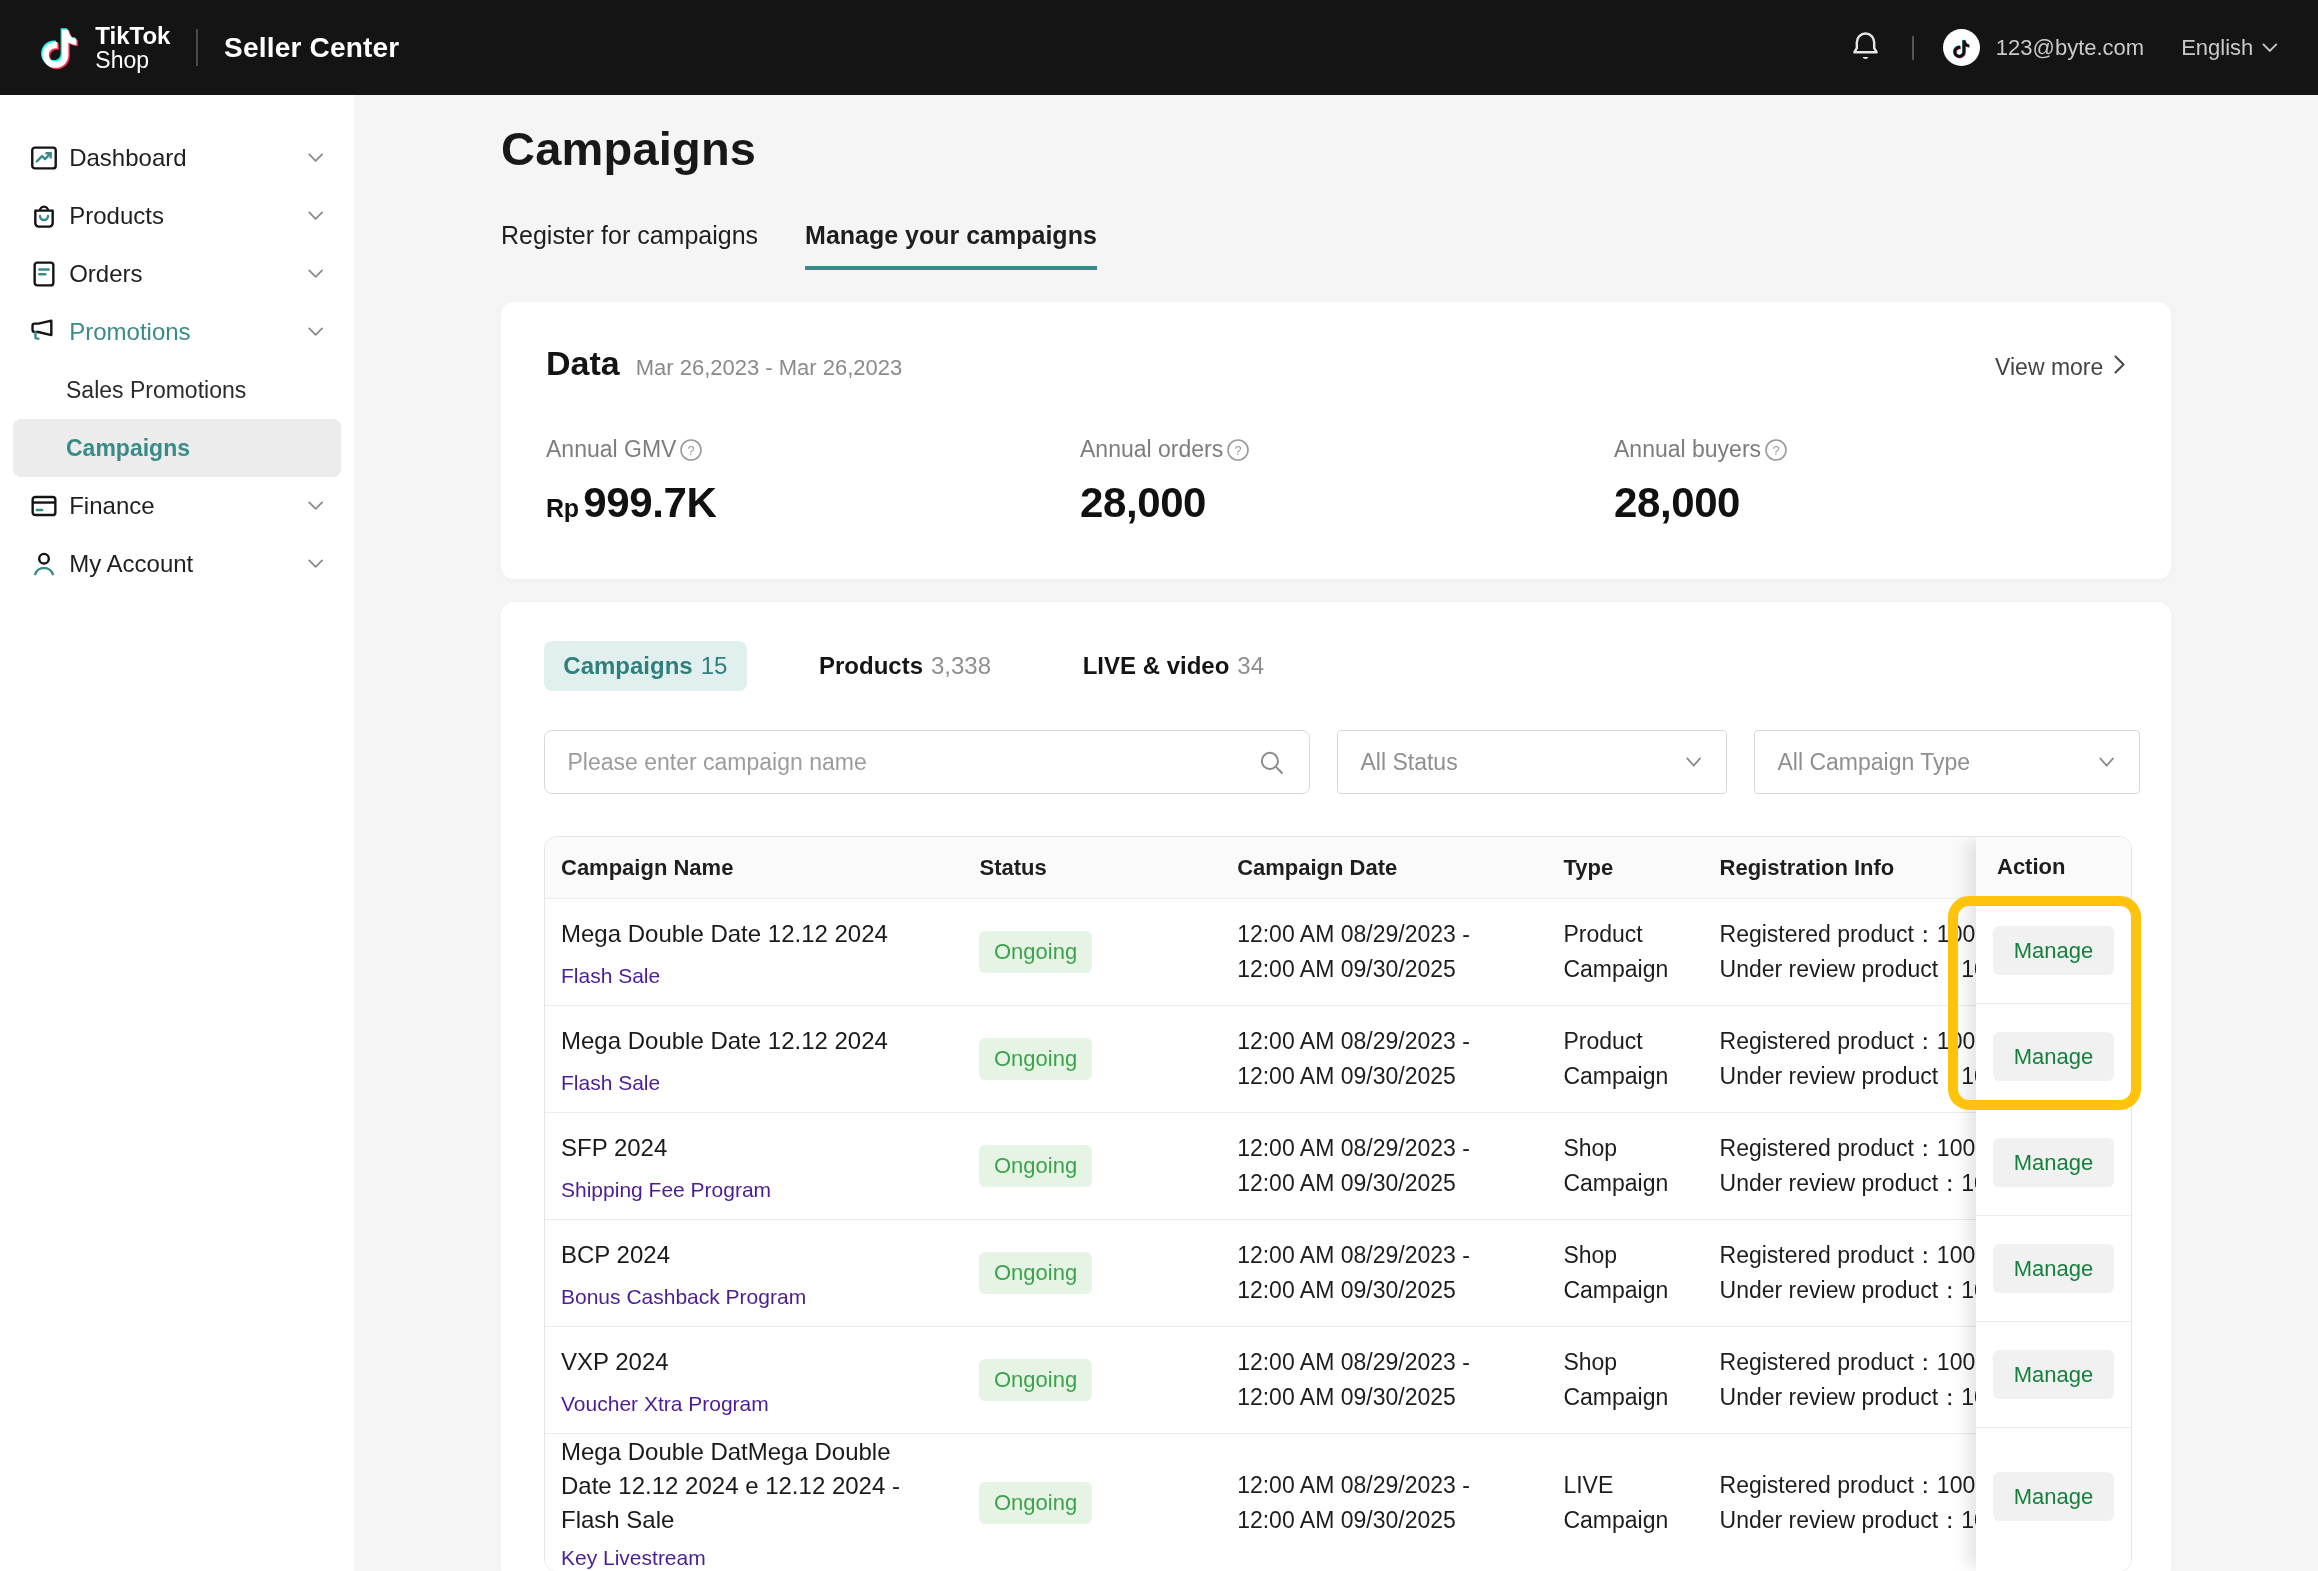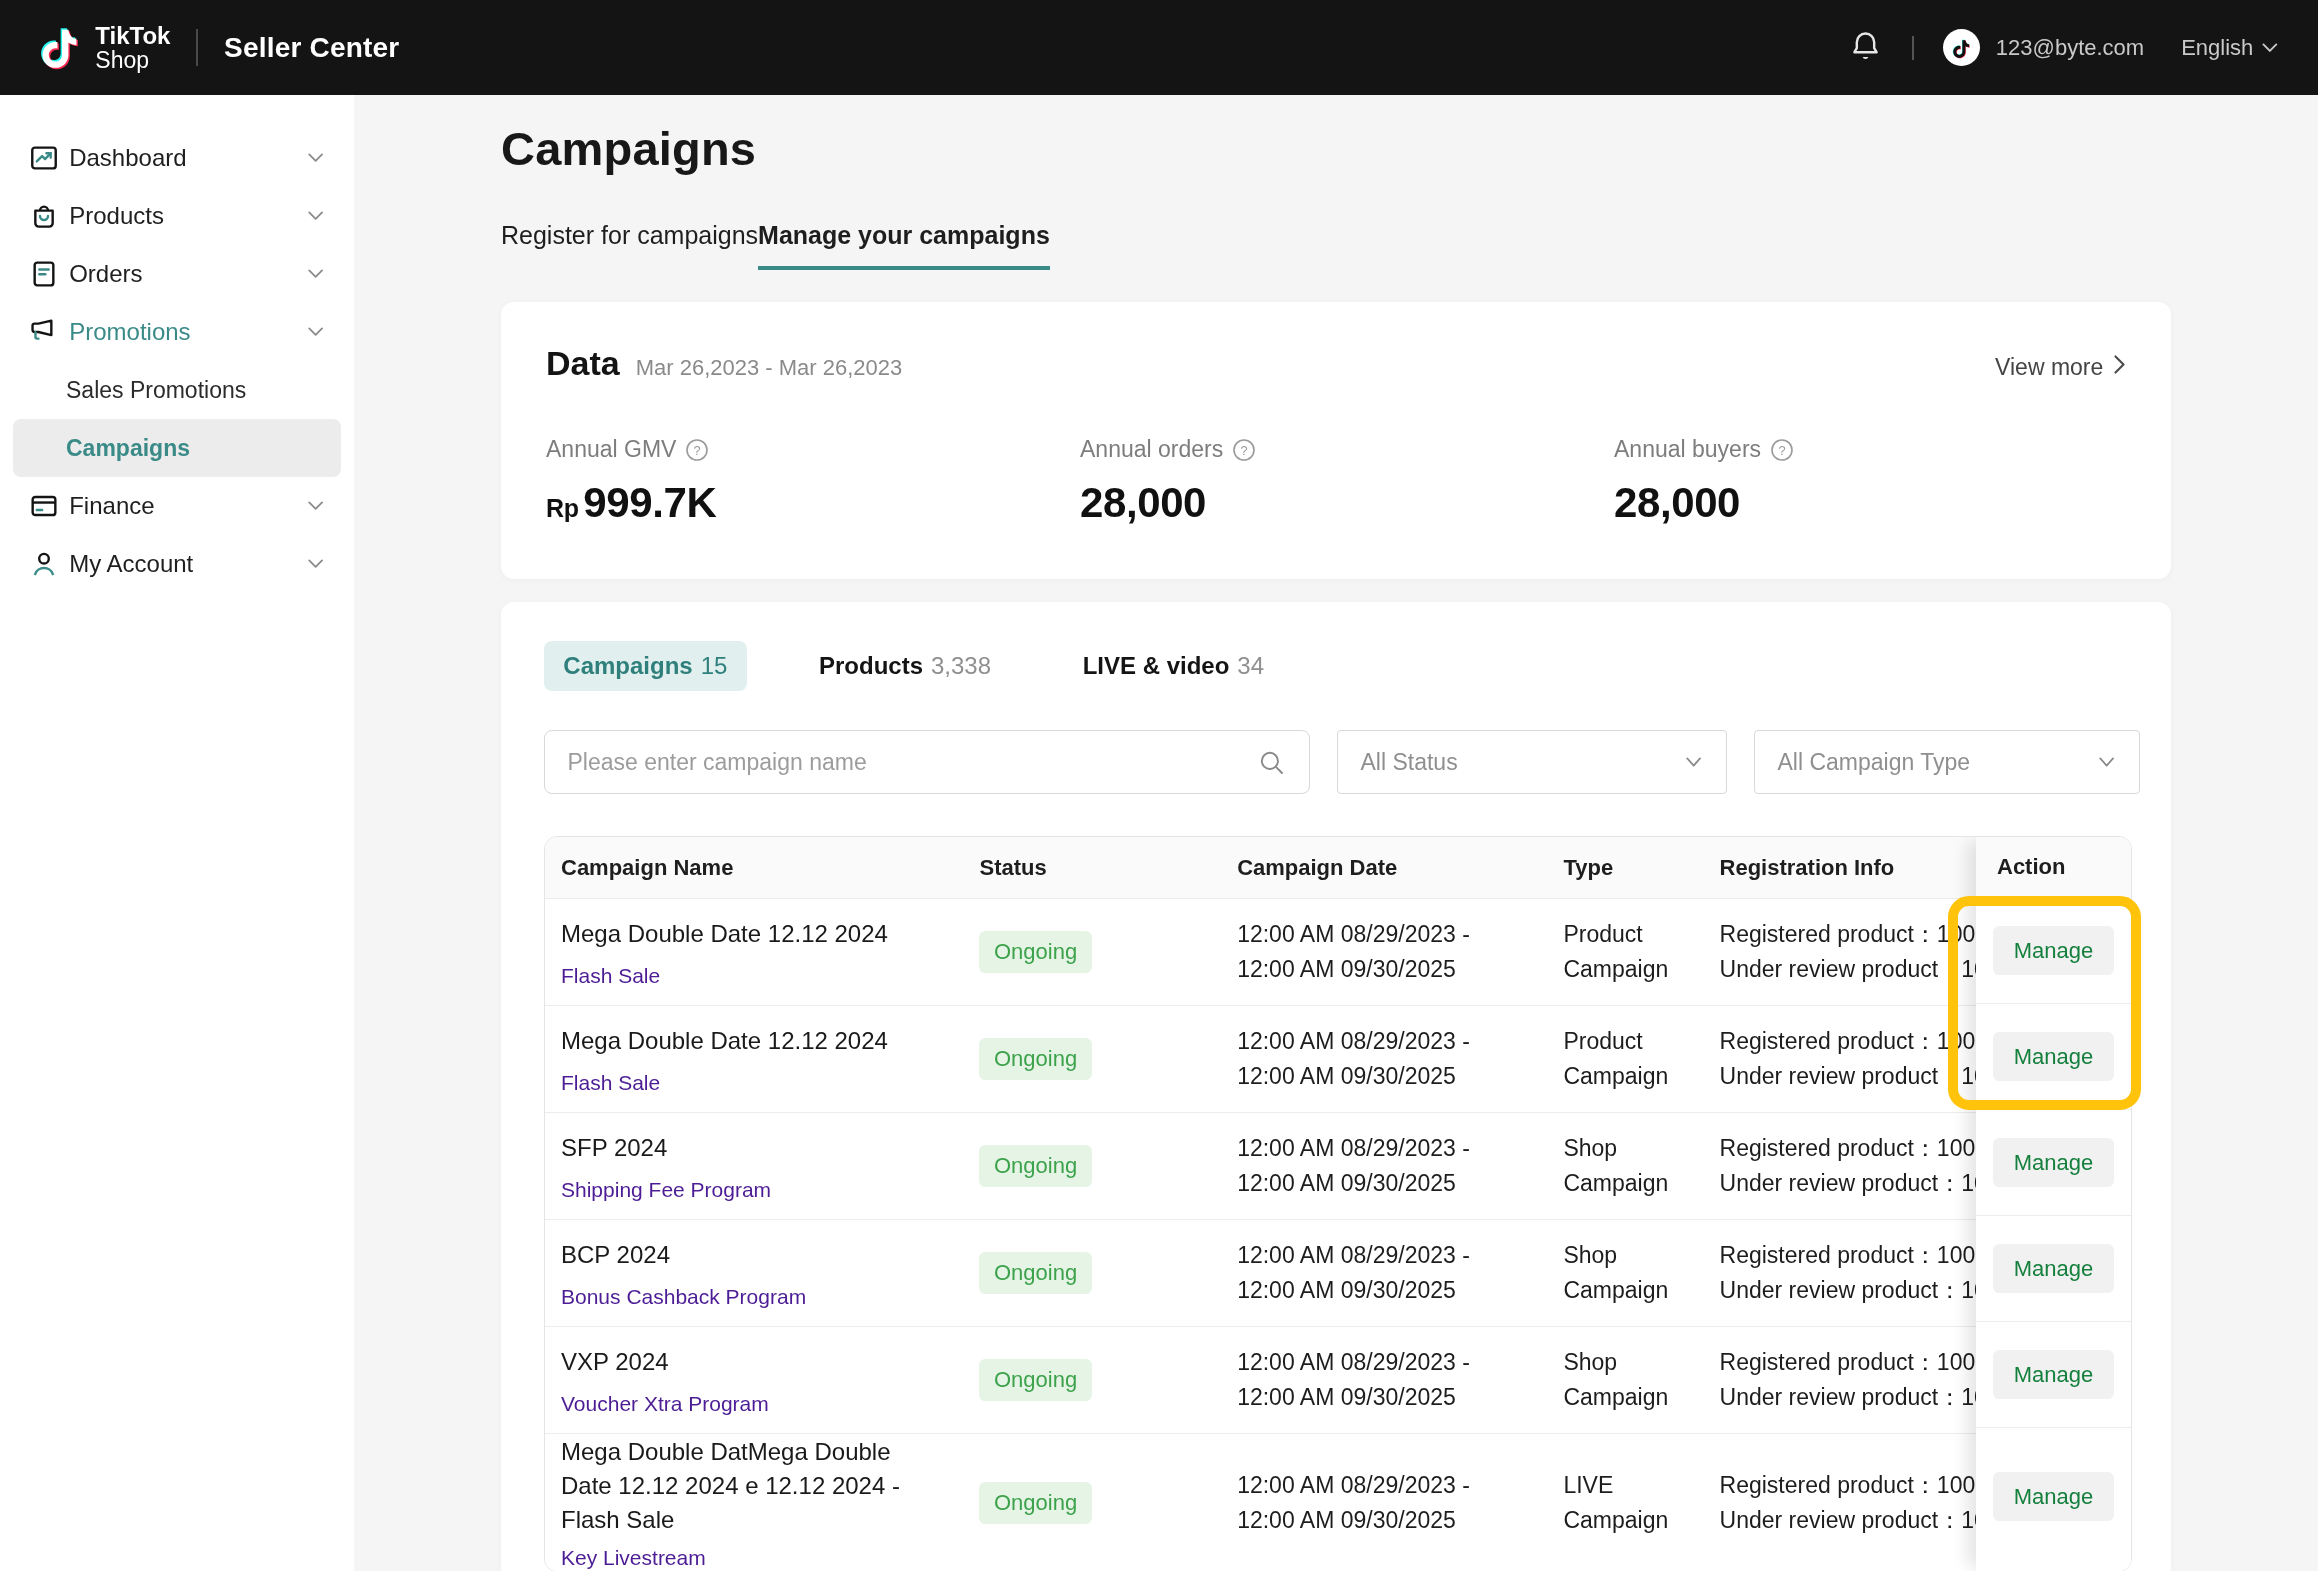--- a/index.html
+++ b/index.html
@@ -35,36 +35,36 @@
   .side-item .ico{width:32px;height:32px;flex:none;}
   .side-item .lbl{margin-left:9.7px;font-size:24px;color:#1f1f1f;}
   .side-item.active .lbl{color:#3a8b88;}
   .side-item .chev{margin-left:auto;}
   .sub-item{height:58px;display:flex;align-items:center;padding-left:53px;font-size:23px;
             color:#2b2b2b;cursor:pointer;border-radius:8px;}
   .sub-item.selected{background:#ececec;color:#3a8b88;font-weight:600;}
 
   .main{flex:1;background:#f5f5f6;padding:26px 148px 0 147px;box-sizing:border-box;min-width:0;}
   h1.page-title{margin:0;font-size:47px;font-weight:700;color:#181818;letter-spacing:0.2px;}
-  .page-tabs{display:flex;margin-top:45px;}
+  .page-tabs{display:flex;gap:47px;margin-top:45px;}
   .page-tab{font-size:25px;color:#1e1e1e;padding-bottom:16px;cursor:pointer;
             border-bottom:4px solid transparent;font-weight:500;}
   .page-tab.active{font-weight:700;border-bottom-color:#3a8b88;}
 
   
   .card{background:#fff;border-radius:13px;box-shadow:0 1.6px 6.4px rgba(0,0,0,0.03);}
   .data-card{margin-top:32px;padding:42px 45px 52px;box-sizing:border-box;}
   .data-head{display:flex;align-items:baseline;}
   .data-title{font-size:34px;font-weight:700;color:#141414;}
   .data-range{font-size:22px;color:#8a8a8a;margin-left:16px;}
   .view-more{margin-left:auto;display:flex;align-items:flex-start;font-size:23px;color:#444;cursor:pointer;}
   .view-more svg{margin-left:9.7px;}
   .metrics{display:flex;margin-top:53px;}
   .metric{width:534px;flex:none;}
-  .metric-label{display:flex;align-items:center;font-size:23px;color:#7d7d7d;gap:9px;}
+  .metric-label{display:flex;align-items:center;font-size:23px;color:#7d7d7d;gap:3px;}
   .metric-value{margin-top:16px;font-size:42px;font-weight:700;color:#111;letter-spacing:-0.4px;}
   .metric-prefix{font-size:25px;font-weight:700;margin-right:4.8px;}
 
   
   .camp-card{margin-top:22.5px;padding:39px 43px 9.7px;box-sizing:border-box;}
   .count-tabs{display:flex;align-items:center;gap:53px;}
   .count-tab{display:flex;align-items:center;gap:8px;font-size:24px;cursor:pointer;
              padding:11.3px 19.3px;border-radius:8px;}
   .count-tab .ct-label{font-weight:600;color:#141414;}
   .count-tab .ct-count{color:#8f8f8f;font-weight:400;}

